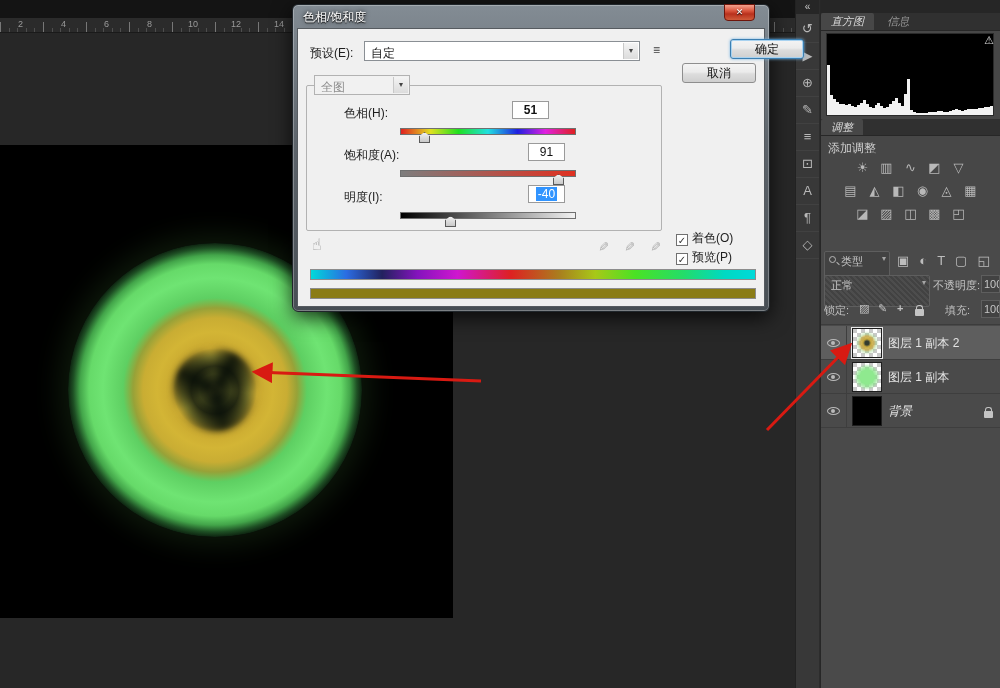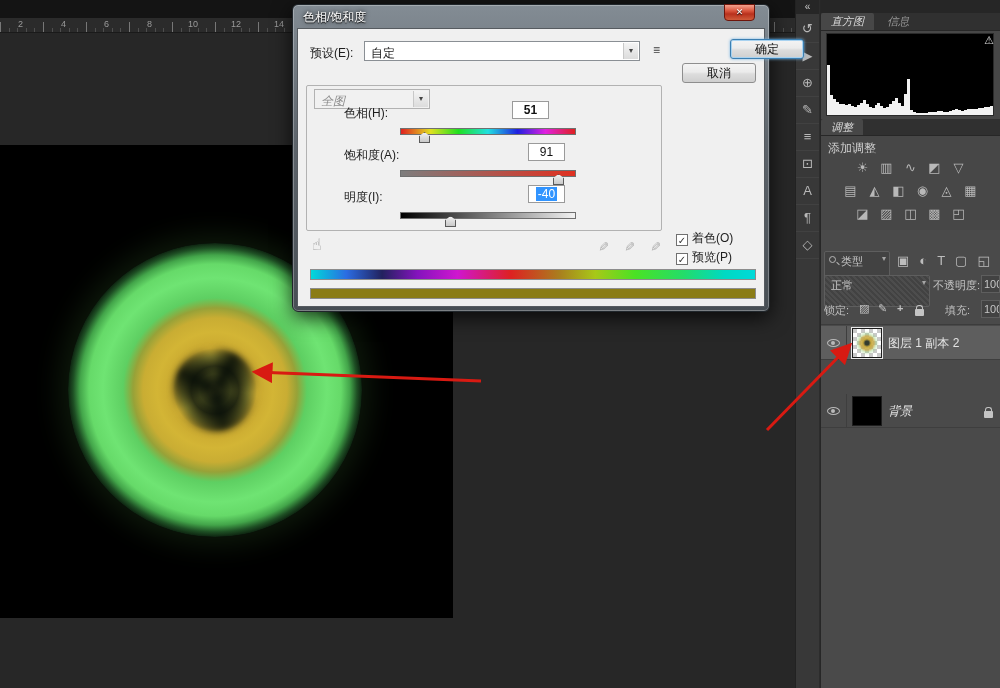--- a/index.html
+++ b/index.html
@@ -156,21 +156,21 @@
     <span class="lbl" style="left:12px;top:16px;">预设(E):</span>
     <div class="w-select" style="left:66px;top:12px;width:276px;">
       <span class="txt">自定</span>
       <span class="arr">▾</span>
     </div>
     <span class="mini-btn" style="left:350px;top:13px;">≡</span>
     <div class="btn default" style="left:384px;top:10px;margin-left:48px;">确定</div>
     <div class="btn" style="left:384px;top:34px;">取消</div>
 
     <div class="groupbox"></div>
-    <div class="w-select disabled" style="left:16px;top:60px;width:116px;font-style:italic;">
+    <div class="w-select disabled" style="left:16px;top:46px;width:96px;">
       <span class="txt">全图</span>
       <span class="arr">▾</span>
     </div>
 
     <span class="lbl" style="left:46px;top:76px;">色相(H):</span>
     <div class="num-input" style="left:214px;top:72px;font-weight:bold;">51</div>
     <div class="slider" style="top:99px;background:linear-gradient(90deg,#e02020,#e0e020 17%,#20e020 33%,#20e0e0 50%,#2020e0 67%,#e020e0 83%,#e02020);"></div>
     <div class="thumb" style="left:121px;top:103px;"></div>
 
     <span class="lbl" style="left:46px;top:118px;">饱和度(A):</span>
@@ -353,20 +353,27 @@
     </div>
     <div class="lay-divider"></div>
 
     <div class="layer-row sel" style="top:78px;">
       <span class="eye-cell">
           <span class="eye"></span>
         </span>
       <span class="thumbw blob-yellow"></span>
       <span class="layer-name">图层 1 副本 2</span>
     </div>
+    <div class="layer-row" style="top:112px;">
+      <span class="eye-cell">
+          <span class="eye"></span>
+        </span>
+      <span class="thumbw blob-green"></span>
+      <span class="layer-name">图层 1 副本</span>
+    </div>
     <div class="layer-row" style="top:146px;">
       <span class="eye-cell">
           <span class="eye"></span>
         </span>
       <span class="thumbw black"></span>
       <span class="layer-name bg">背景</span>
       <span class="bg-lock"><span class="padlock"></span></span>
     </div>
   </div>
 </div>

